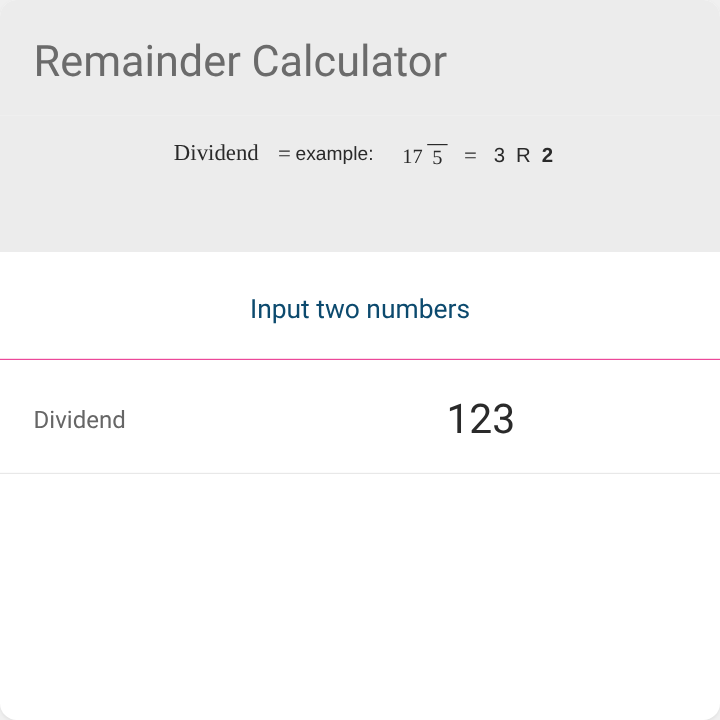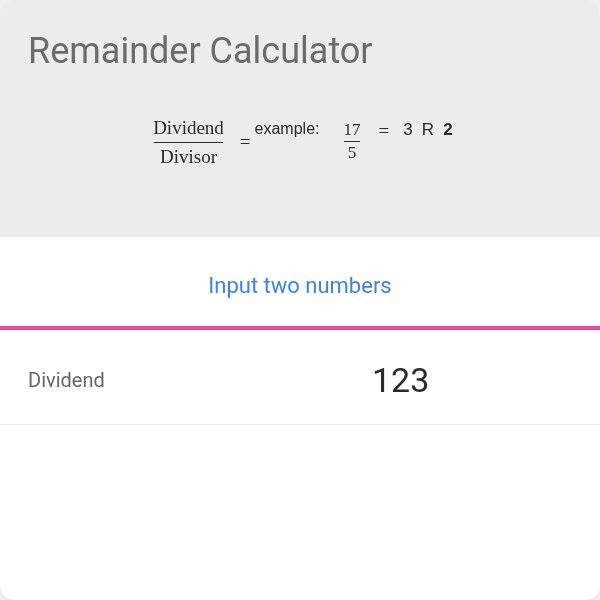--- a/index.html
+++ b/index.html
@@ -77,42 +77,42 @@
       gap: 14px;
       font-size: 17px;
     }
     .example-label {
       font-family: -apple-system, BlinkMacSystemFont, "Segoe UI", sans-serif;
       font-size: 16px;
       margin-right: 6px;
     }
     .fraction2 {
       display: inline-flex;
-      flex-direction: column;
+      flex-direction: row;
       align-items: center;
       line-height: 1.2;
       font-size: 17px;
     }
     .fraction2 .num {
       padding: 0 4px 1px 4px;
     }
     .fraction2 .den {
       border-top: 1px solid #2a2a2a;
       padding: 1px 4px 0 4px;
     }
     .input-section {
       background: #fff;
     }
     .section-heading {
       font-size: 22px;
       font-weight: 400;
-      color: #3b82f6;
+      color: #0c4a6e;
       text-align: center;
       padding: 36px 28px 28px 28px;
-      border-bottom: 4px solid #ec4899;
+      border-bottom: 1px solid #ec4899;
     }
     .field-row {
       display: flex;
       justify-content: space-between;
       align-items: center;
       padding: 30px 28px 24px 28px;
       border-bottom: 1px solid #e8e8e8;
     }
     .field-label {
       font-size: 20px;
@@ -136,21 +136,20 @@
 <div class="card">
 
   <div class="header">
     <h1 class="title">Remainder Calculator</h1>
   </div>
 
   <div class="formula-section">
     <div class="formula-row1">
       <span class="fraction">
         <span class="num">Dividend</span>
-        <span class="den">Divisor</span>
       </span>
       <span class="eq">=</span>
     </div>
     <div class="formula-row2">
       <span class="example-label">example:</span>
       <span class="fraction2">
         <span class="num">17</span>
         <span class="den">5</span>
       </span>
       <span class="eq">=</span>

